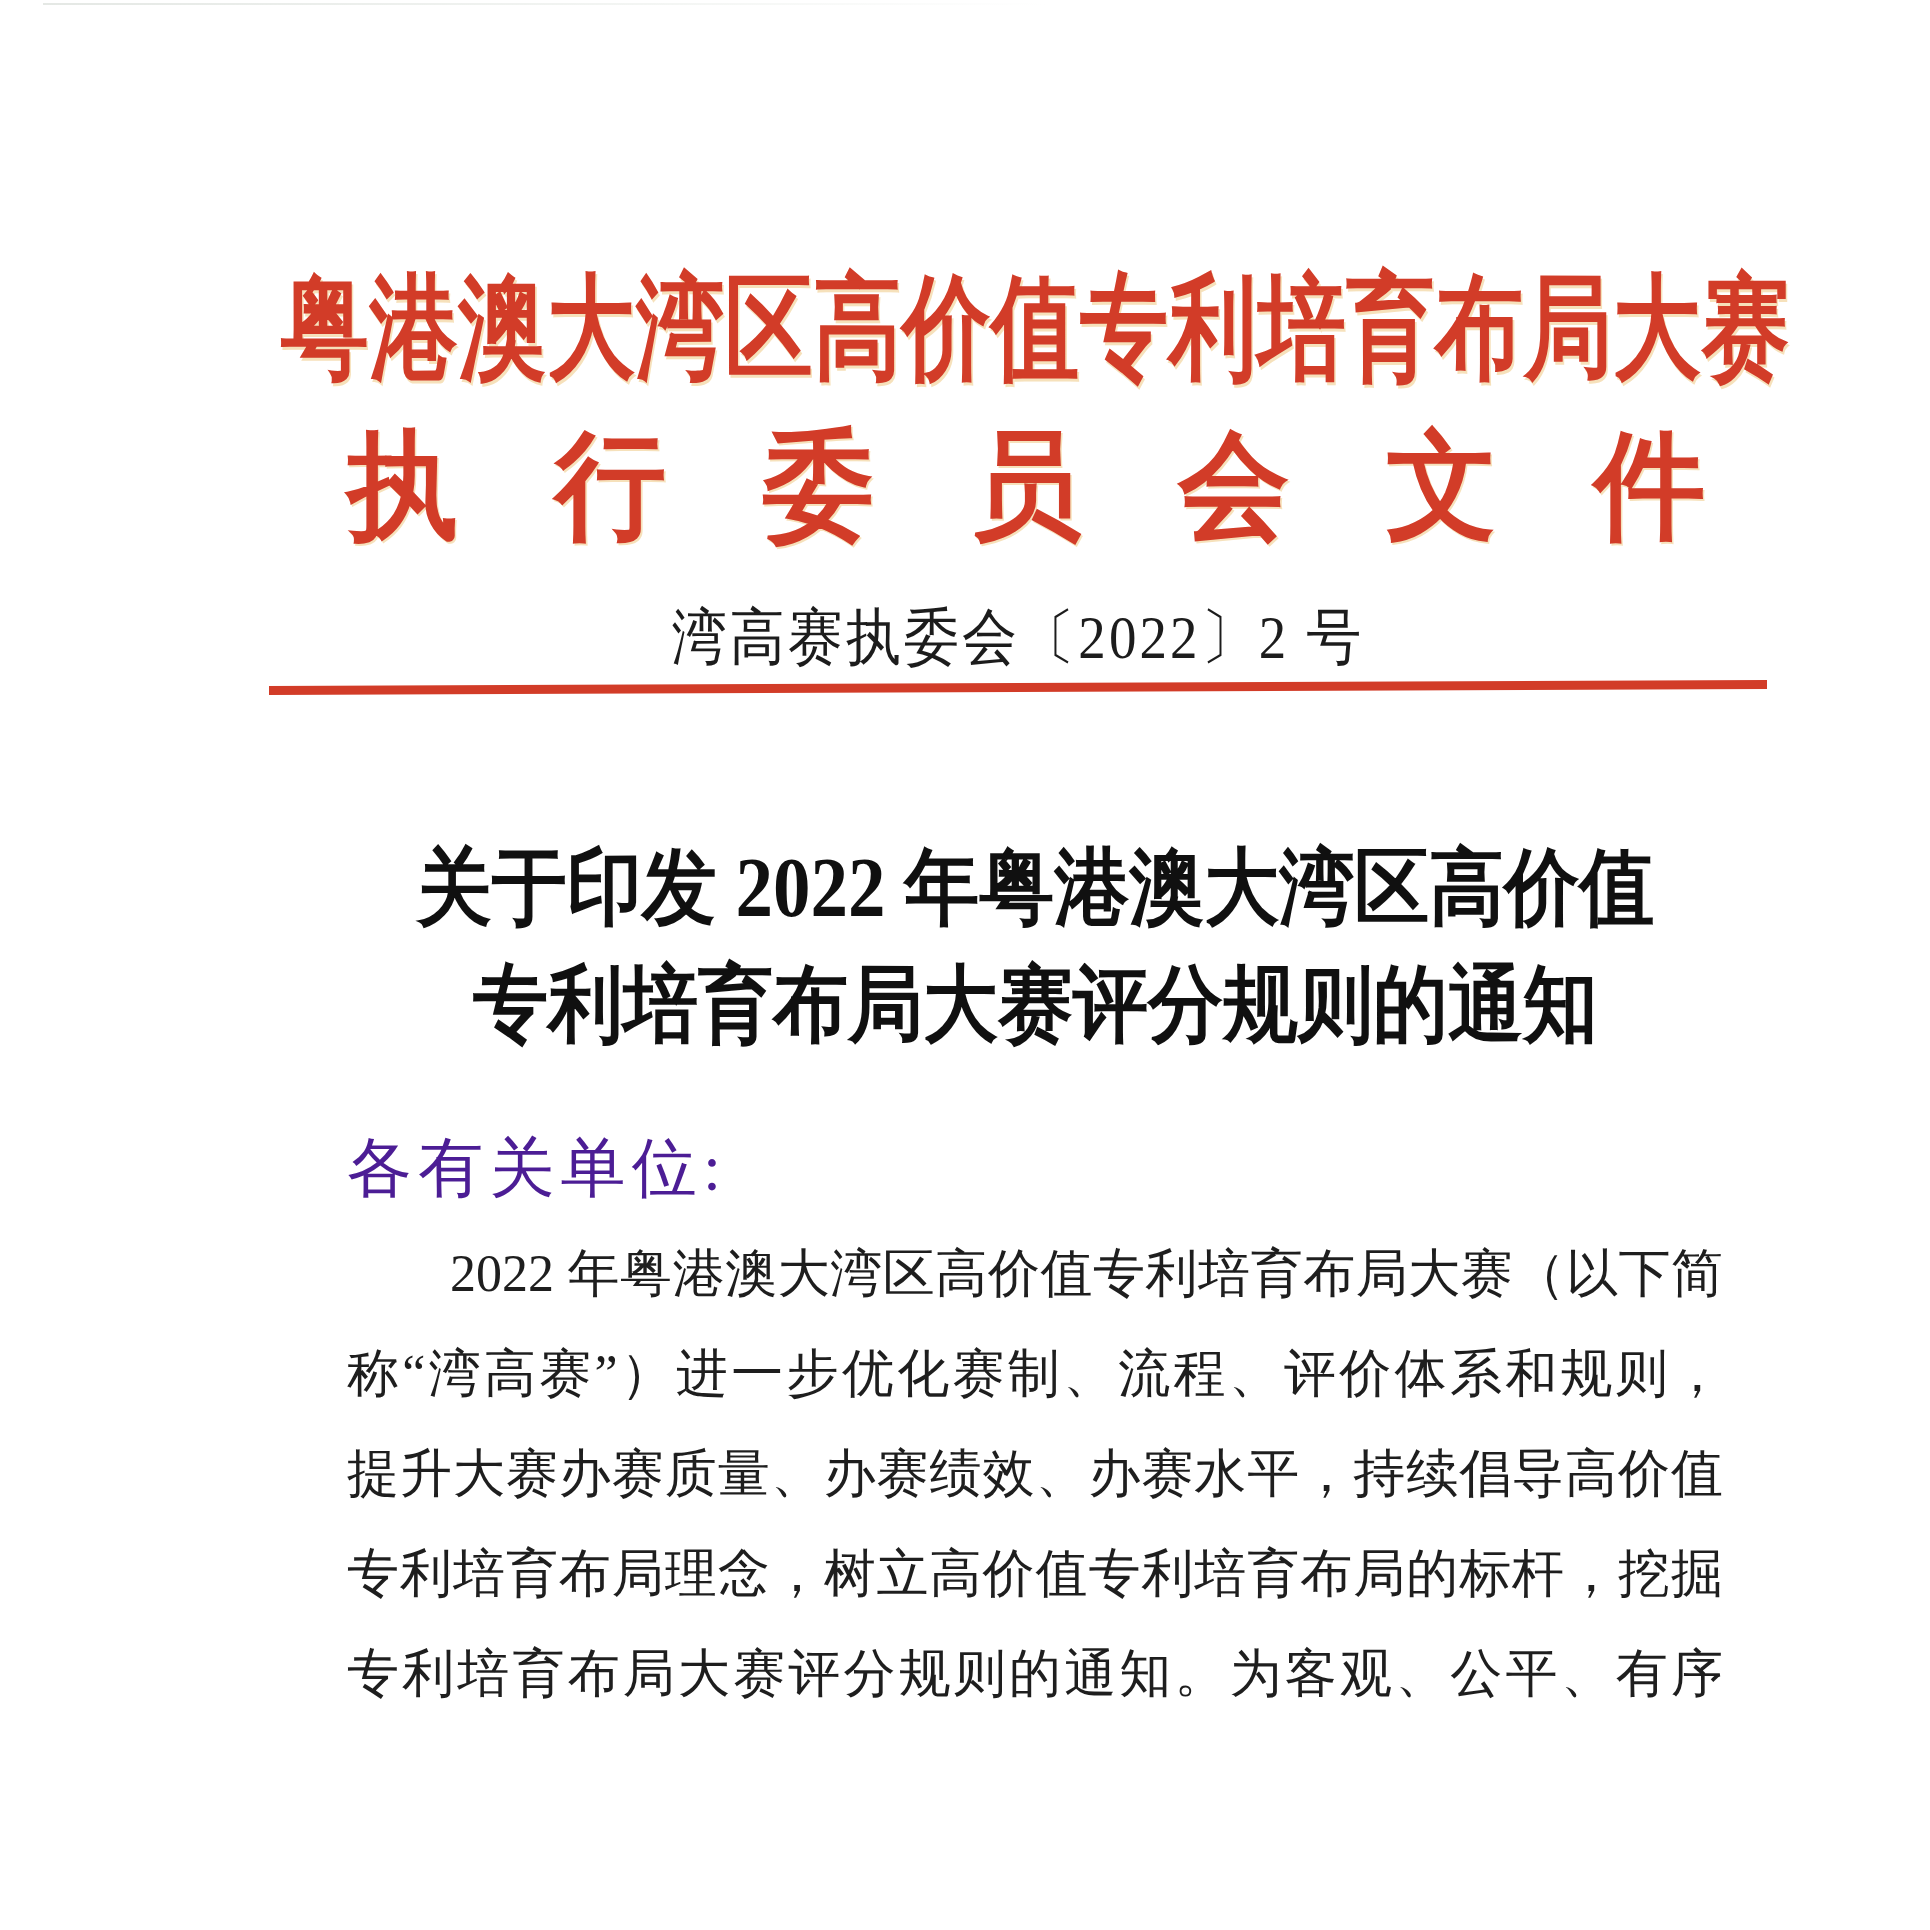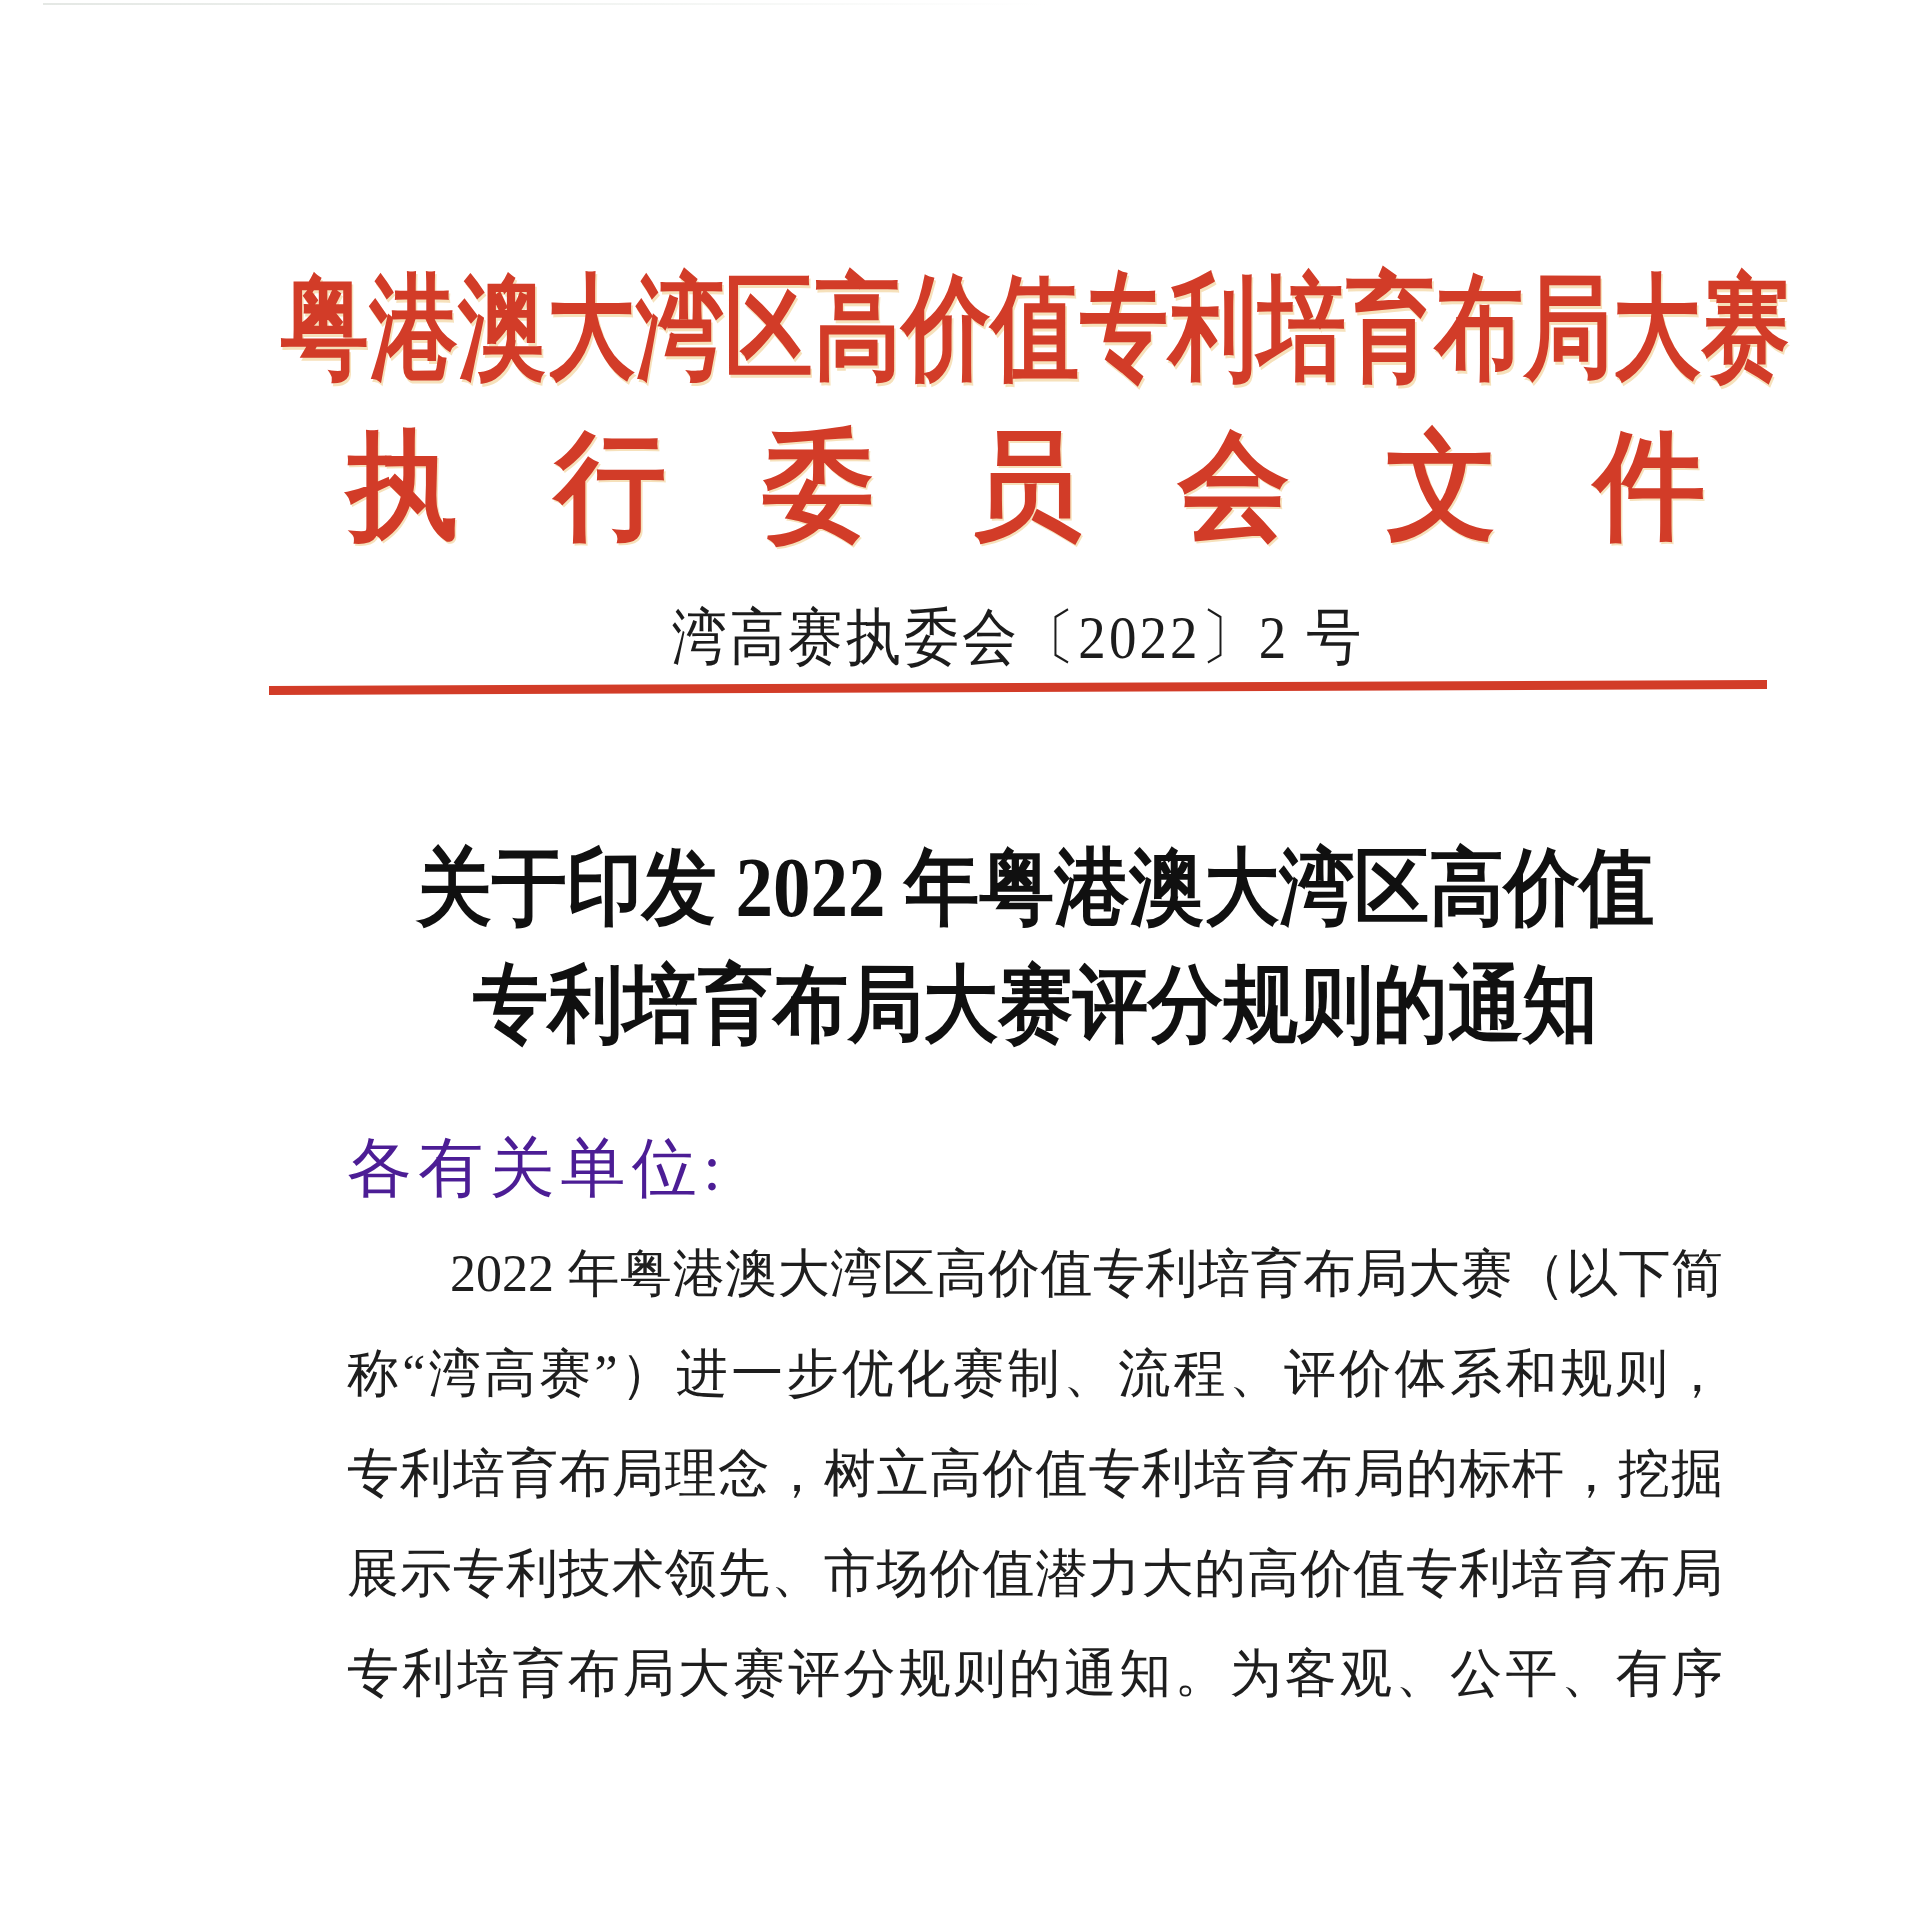--- a/index.html
+++ b/index.html
@@ -146,20 +146,20 @@
     <div class="doc-title">
       <div>关于印发 2022 年粤港澳大湾区高价值</div>
       <div>专利培育布局大赛评分规则的通知</div>
     </div>
 
     <div class="salutation">各有关单位:</div>
 
     <div class="body-lines">
       <div class="body-line indent">2022 年粤港澳大湾区高价值专利培育布局大赛（以下简</div>
       <div class="body-line">称“湾高赛”）进一步优化赛制、流程、评价体系和规则，</div>
+      <div class="body-line">提升大赛办赛质量、办赛绩效、办赛水平，持续倡导高价值</div>
       <div class="body-line">专利培育布局理念，树立高价值专利培育布局的标杆，挖掘</div>
-      <div class="body-line">展示专利技术领先、市场价值潜力大的高价值专利培育布局</div>
       <div class="body-line">专利培育布局大赛评分规则的通知。为客观、公平、有序</div>
     </div>
 
   </div>
 </div>
 
 
 </body></html>

